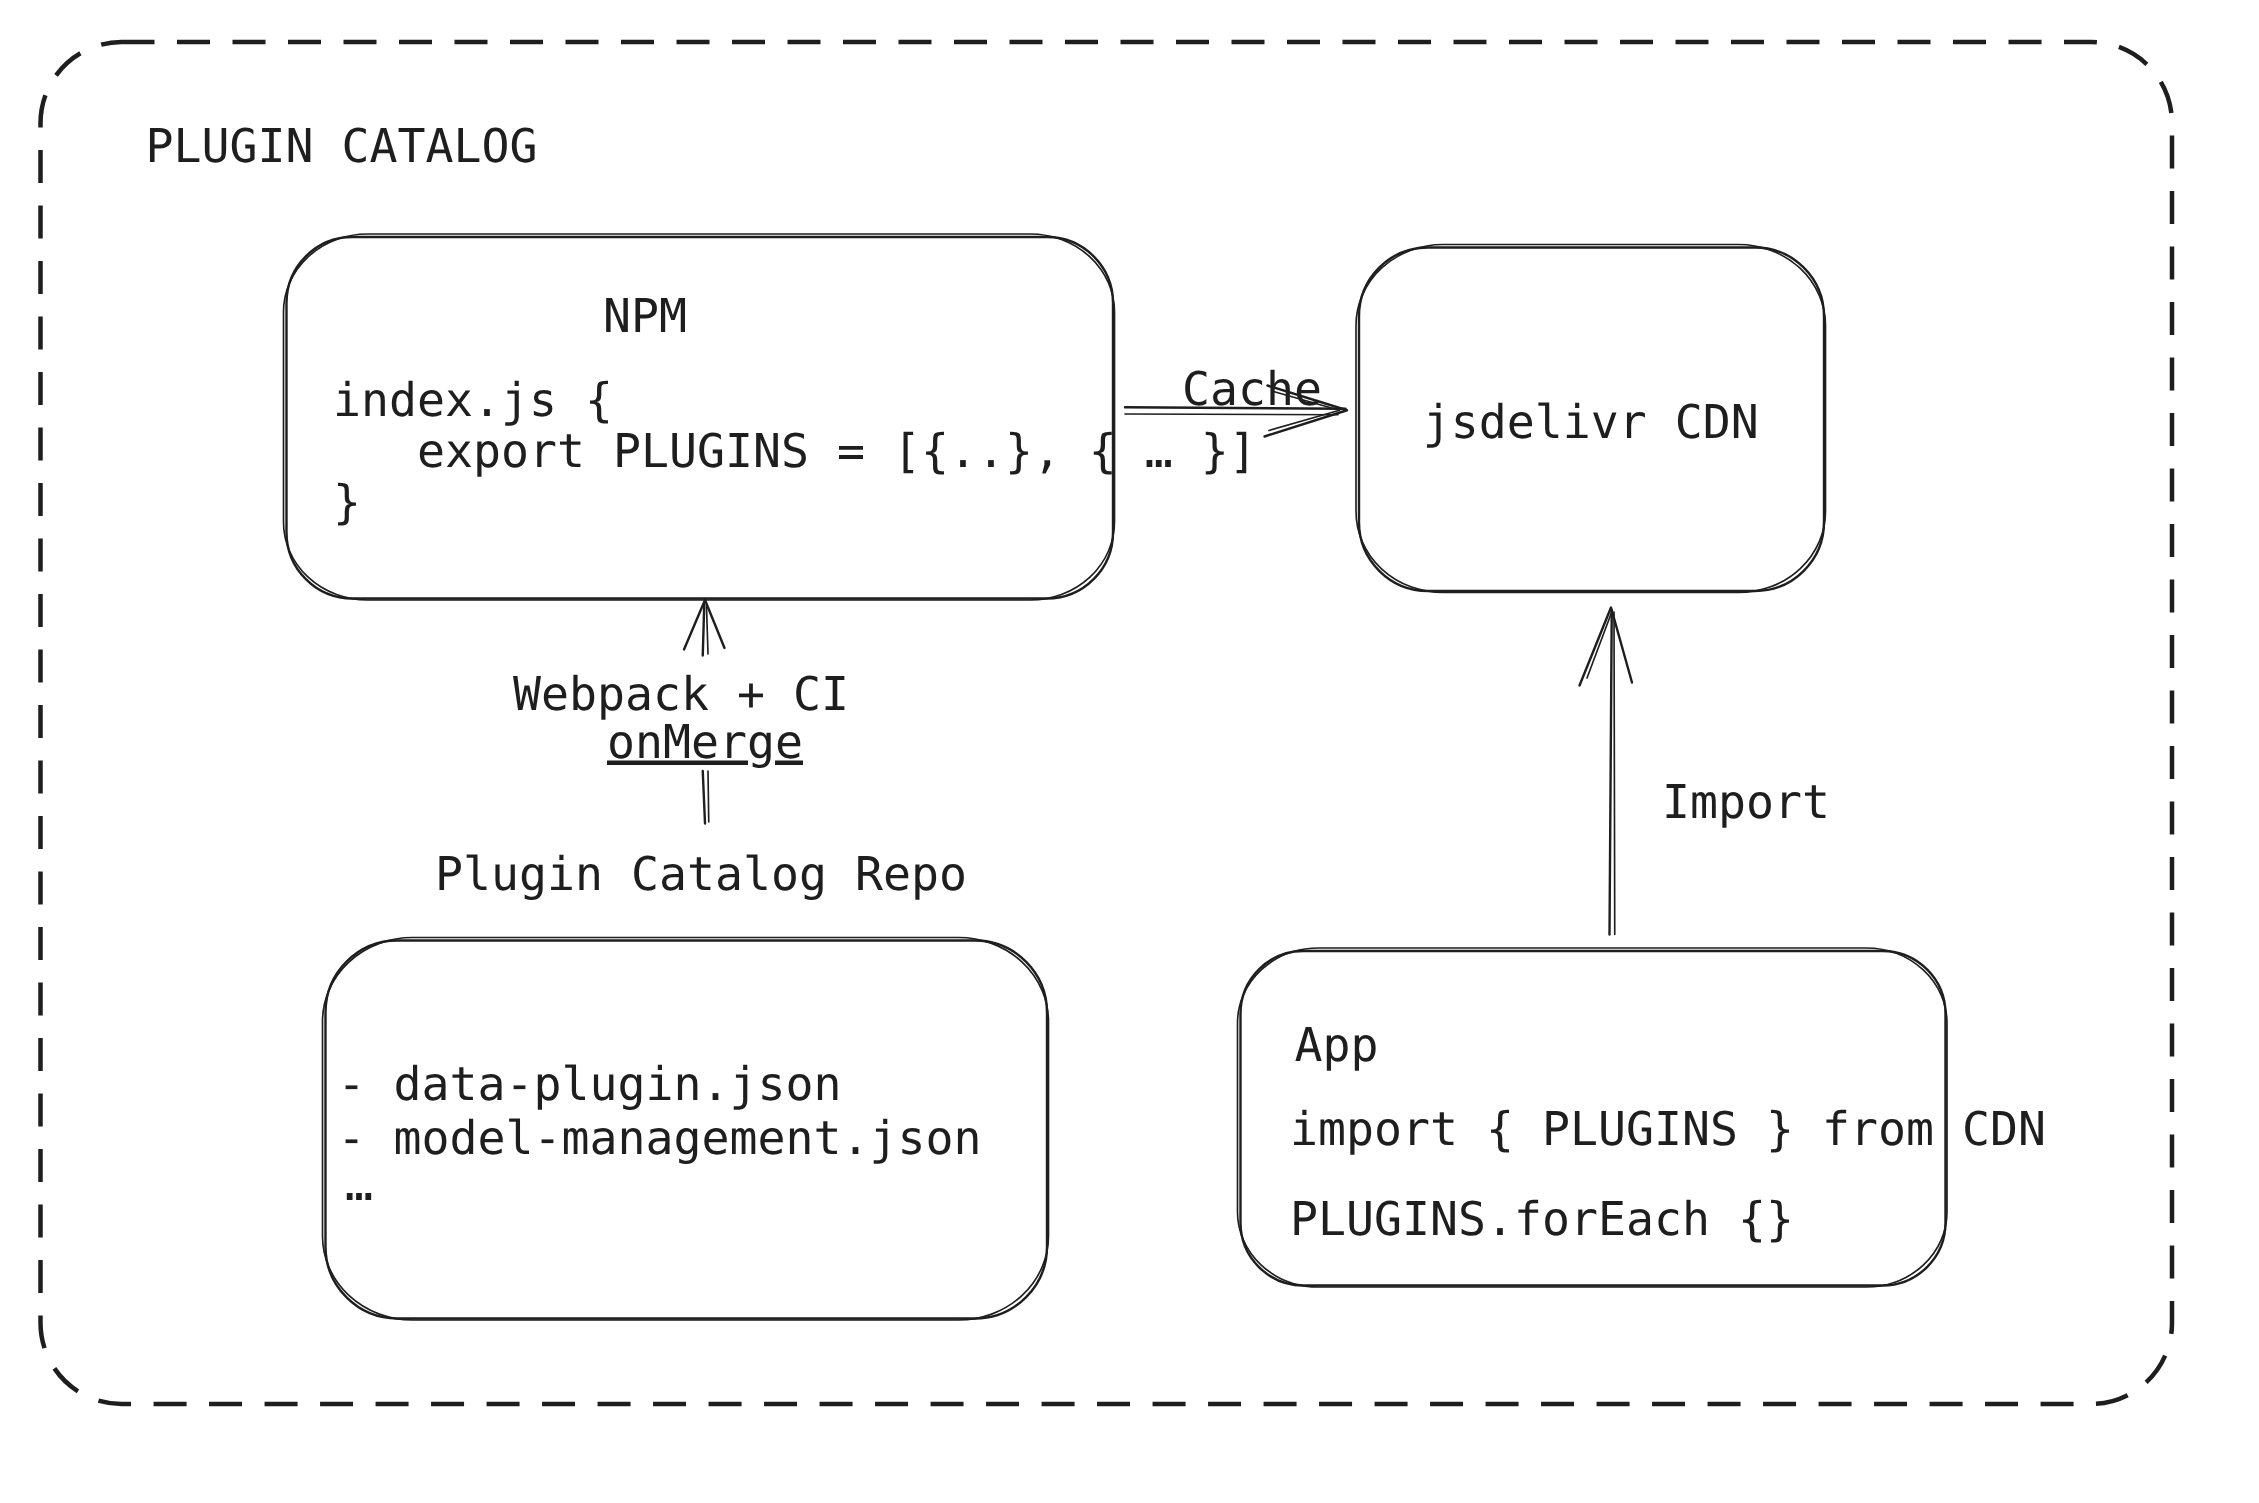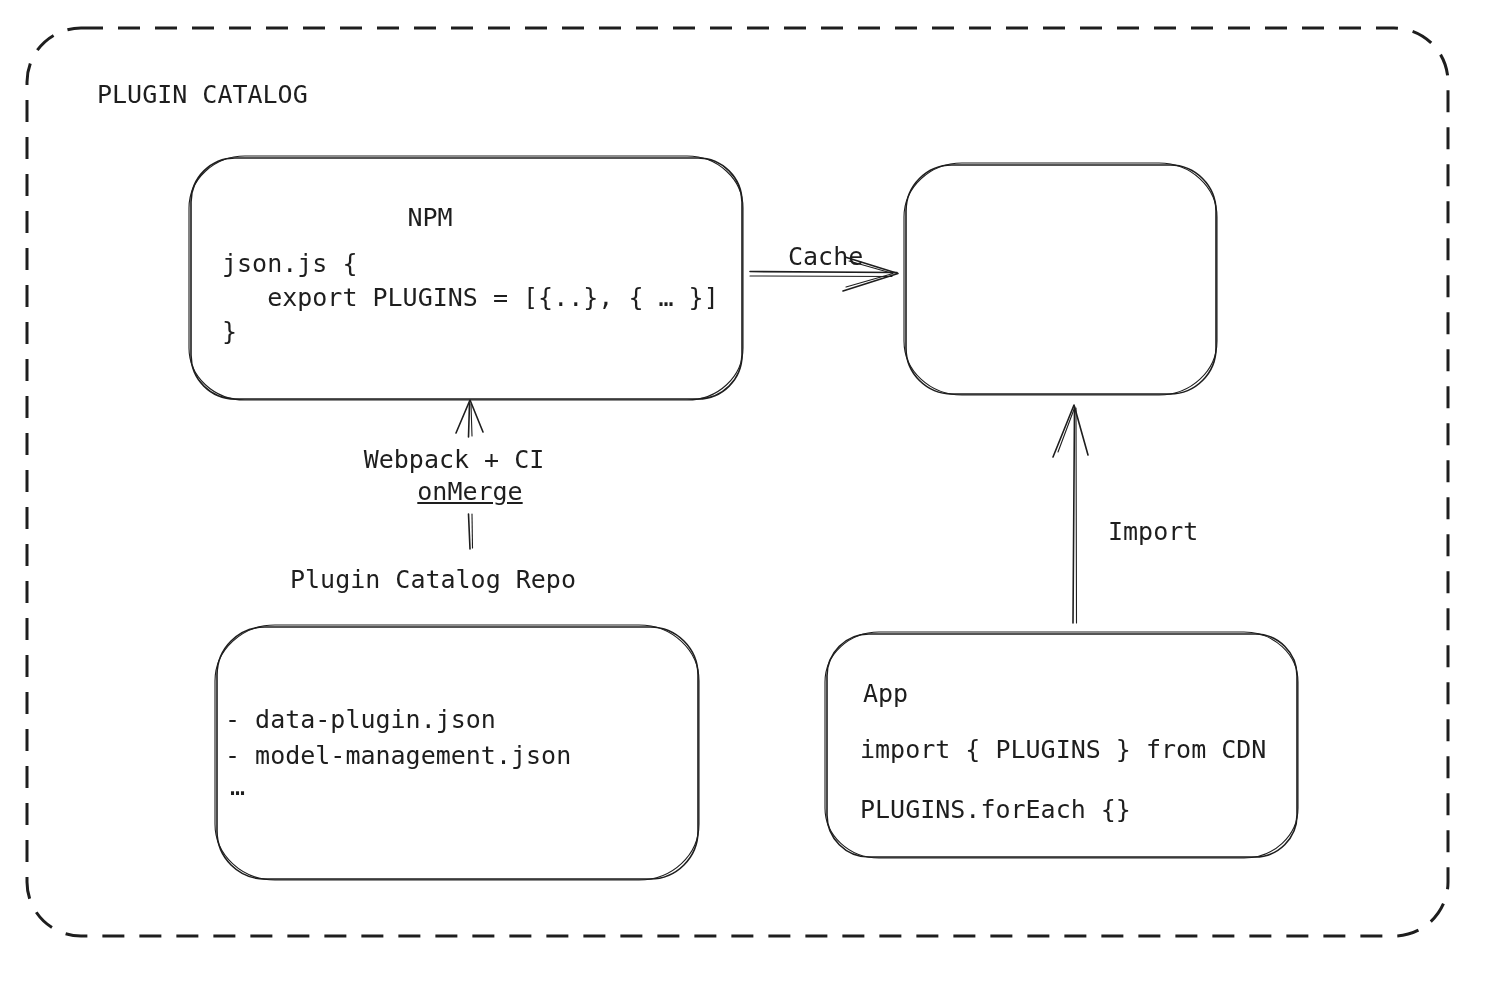--- a/index.html
+++ b/index.html
@@ -40,21 +40,21 @@
   .boxfill { fill: #ffffff; }
   .dashed {
     fill: none;
     stroke: #1e1e1e;
     stroke-width: 3;
     stroke-dasharray: 22 15;
     stroke-linecap: butt;
   }
   .txt {
     position: absolute;
-    font-size: 25px;
+    font-size: 31px;
     line-height: 1.35;
     white-space: pre;
     color: #1e1e1e;
   }
   .center { text-align: center; }
 </style>
 </head>
 <body>
 
 <div class="canvas">
@@ -103,27 +103,28 @@
     <g>
       <line class="sketch" x1="1073" y1="623" x2="1074.5" y2="407"></line>
       <line class="sketch-2nd" x1="1076.5" y1="623" x2="1076" y2="408"></line>
       <path class="sketch" d="M1053,457 L1074,405 L1088,455"></path>
       <path class="sketch-2nd" d="M1058,452 L1074.5,408"></path>
     </g>
   </svg>
 
   <div class="txt" style="left:97px; top:78px;">PLUGIN CATALOG</div>
 
-  <div class="txt center" style="left:190px; top:191px; width:480px;margin-top:10px;">NPM</div>
-  <div class="txt" style="left:222px; top:247px;">json.js {</div>
+  <div class="txt center" style="left:190px; top:191px; width:480px;">NPM</div>
+  <div class="txt" style="left:222px; top:247px;">index.js {</div>
   <div class="txt" style="left:222px; top:281px;">   export PLUGINS = [{..}, { … }]</div>
   <div class="txt" style="left:222px; top:315px;">}</div>
 
   <div class="txt" style="left:788px; top:198px;margin-top:42px;">Cache</div>
 
+  <div class="txt center" style="left:905px; top:262px; width:311px;">jsdelivr CDN</div>
 
   <div class="txt center" style="left:314px; top:443px; width:280px;">Webpack + CI</div>
   <div class="txt center" style="left:330px; top:475px; width:280px;text-decoration:underline;">onMerge</div>
 
   <div class="txt" style="left:290px; top:563px;">Plugin Catalog Repo</div>
 
   <div class="txt" style="left:225px; top:703px;">- data-plugin.json</div>
   <div class="txt" style="left:225px; top:739px;">- model-management.json</div>
   <div class="txt" style="left:230px; top:770px;">…</div>
 

